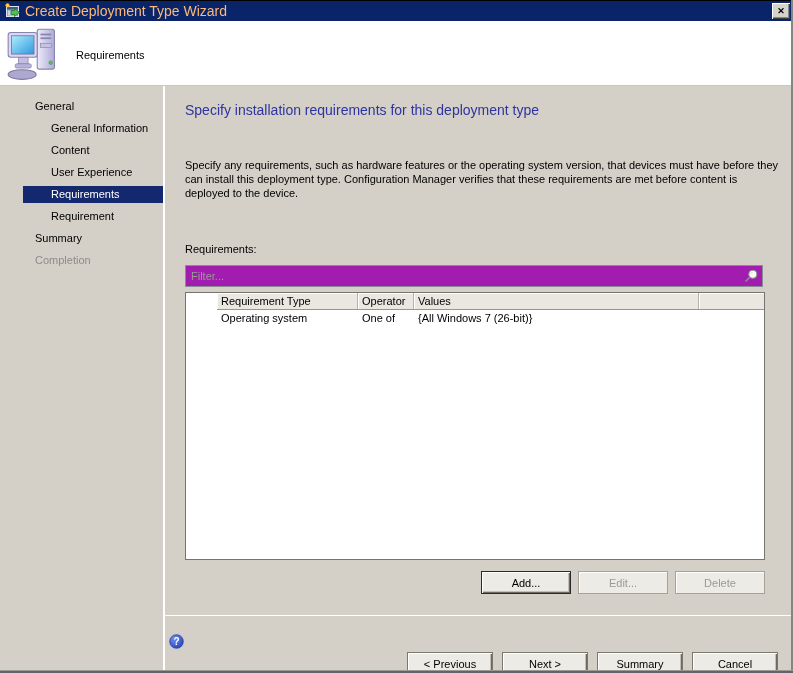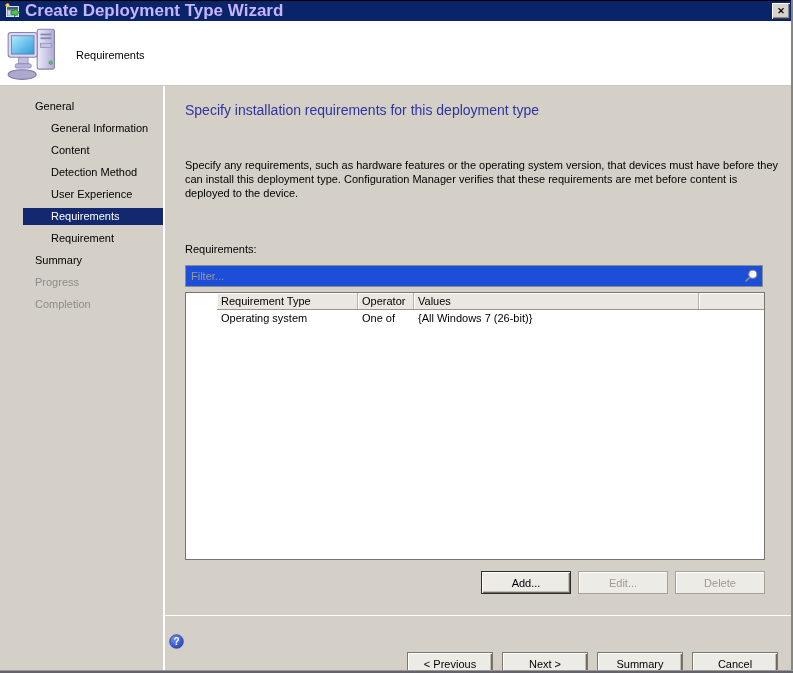--- a/index.html
+++ b/index.html
@@ -2,21 +2,21 @@
 <html><head>
 <meta charset="utf-8">
 <style>
   * { margin:0; padding:0; box-sizing:border-box; }
   html,body { width:793px; height:673px; }
   body { font-family:"Liberation Sans", sans-serif; font-size:11px; color:#000; background:#D4D0C8; position:relative; overflow:hidden; }
 
   
   .titlebar { position:absolute; left:0; top:0; width:793px; height:21px; background:#0A246A; border-top:1px solid #000; display:flex; align-items:center; padding:0 3px; }
   .title-icon { width:16px; height:16px; margin:0 4px 0 2px; flex:0 0 auto; }
-  .title-text { color:#c4b5fd; font-weight:bold; font-size:17px; flex:1; white-space:nowrap; }
+  .title-text { color:#fdba74; font-weight:normal; font-size:14px; flex:1; white-space:nowrap; }
   .close-btn { width:18px; height:16px; background:#D6D3CC; color:#000; font-size:9px; font-weight:bold; display:flex; align-items:center; justify-content:center; box-shadow: inset 1px 1px 0 #fff, inset -1px -1px 0 #404040, inset -2px -2px 0 #888; cursor:default; }
 
   .headerband { position:absolute; left:0; top:21px; width:793px; height:65px; background:#fff; border-bottom:1px solid #c9c6bf; }
   .hb-icon { position:absolute; left:6px; top:4px; width:56px; height:56px; }
   .hb-title { position:absolute; left:76px; top:28px; font-size:11px; }
 
   .right-edge { position:absolute; right:0; top:0; width:2px; height:673px; background:#868680; }
   .bottom-edge { position:absolute; left:0; bottom:0; width:793px; height:3px; background:#63636C; border-top:1px solid #9A9A94; }
 
   
@@ -26,21 +26,21 @@
   .side-item.sub { padding-left:28px; }
   .side-item.selected { background:#13286E; color:#fff; }
   .side-item.disabled { color:#8C8C8C; }
 
   
   .content { position:absolute; left:165px; top:86px; width:628px; height:587px; background:#D4D0C8; }
   .page-heading { position:absolute; left:20px; top:16px; font-size:14px; color:#2E34A0; white-space:nowrap; }
   .page-desc { position:absolute; left:20px; top:72px; width:594px; line-height:14px; }
   .list-label { position:absolute; left:20px; top:157px; }
 
-  .filter-box { position:absolute; left:20px; top:179px; width:578px; height:22px; background:#1d4ed8; border:1px solid #8A8D94; }
+  .filter-box { position:absolute; left:20px; top:179px; width:578px; height:22px; background:#a21caf; border:1px solid #8A8D94; }
   .filter-input { position:absolute; left:0; top:0; width:552px; height:20px; border:none; outline:none; padding:0 0 0 5px; font-family:"Liberation Sans", sans-serif; font-size:11px; color:#000; background:transparent; }
   .filter-input::placeholder { color:#9a9a9a; opacity:1; }
   .search-icon { position:absolute; right:3px; top:2px; width:16px; height:16px; }
 
   .req-table { position:absolute; left:20px; top:206px; width:580px; height:268px; background:#fff; border:1px solid #75756F;padding-left:31px; }
   .thead { display:flex; height:17px; background:#E9E7E0; border-bottom:1px solid #98958D; }
   .th { padding:1px 4px; line-height:14px; border-right:1px solid #B5B2AA; box-shadow: inset 1px 1px 0 #fff; white-space:nowrap; overflow:hidden; cursor:default; }
   .th.c0 { width:141px; } .th.c1 { width:56px; } .th.c2 { width:285px; } .th.c3 { flex:1; border-right:none; }
   .trow { display:flex; height:17px; cursor:default; }
   .td { padding:1px 4px; line-height:15px; white-space:nowrap; overflow:hidden; }
@@ -97,26 +97,24 @@
     <rect x="11.5" y="30" width="9" height="6" fill="#C2BEE2" stroke="#8884B0" stroke-width="0.7"></rect>
     <rect x="8.5" y="36" width="15" height="4" rx="1.5" fill="#B6B2DA" stroke="#8884B0" stroke-width="0.7"></rect>
   </svg>
   <span class="hb-title">Requirements</span>
 </div>
 
 <div class="sidebar">
   <div class="side-item">General</div>
   <div class="side-item sub">General Information</div>
   <div class="side-item sub">Content</div>
-  <div class="side-item sub">Detection Method</div>
   <div class="side-item sub">User Experience</div>
   <div class="side-item sub selected">Requirements</div>
   <div class="side-item sub">Requirement</div>
   <div class="side-item">Summary</div>
-  <div class="side-item disabled">Progress</div>
   <div class="side-item disabled">Completion</div>
 </div>
 <div class="side-divider"></div>
 
 <div class="content">
   <div class="page-heading">Specify installation requirements for this deployment type</div>
   <div class="page-desc">Specify any requirements, such as hardware features or the operating system version, that devices must have before they can install this deployment type. Configuration Manager verifies that these requirements are met before content is deployed to the device.</div>
   <div class="list-label">Requirements:</div>
 
   <div class="filter-box">

